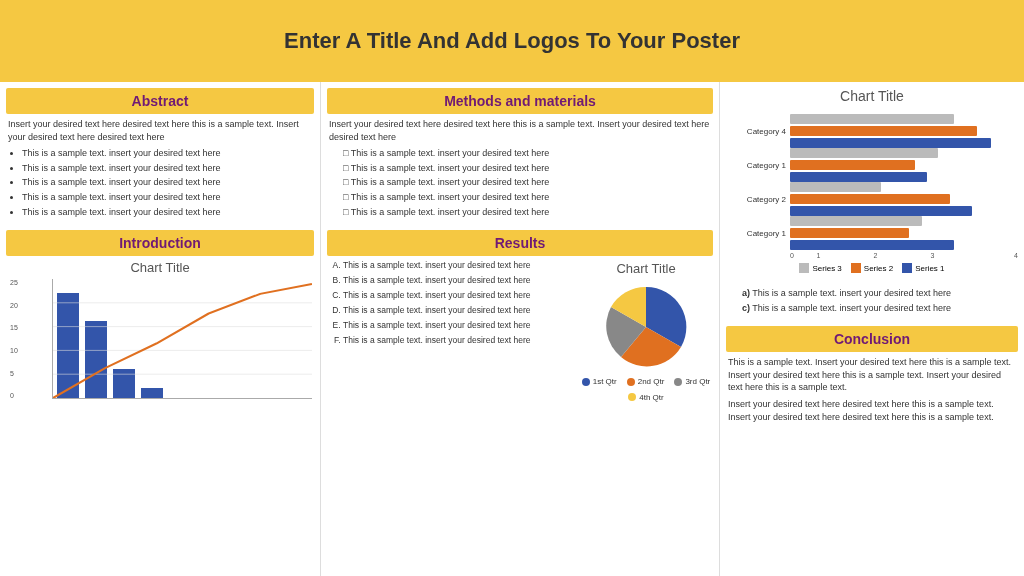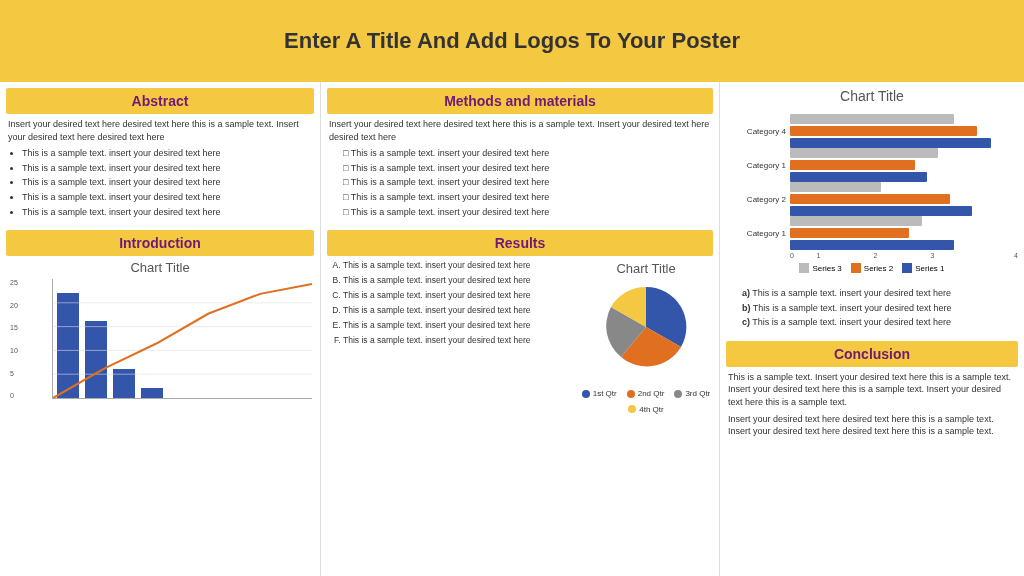--- a/index.html
+++ b/index.html
@@ -159,21 +159,21 @@
       display: flex;
       flex-direction: column;
       align-items: center;
     }
     .pie-legend {
       display: flex;
       flex-wrap: wrap;
       gap: 4px 10px;
       justify-content: center;
       font-size: 8px;
-      margin-top: 16px;
+      margin-top: 4px;
     }
     .pie-legend-item {
       display: flex;
       align-items: center;
       gap: 3px;
     }
     .pie-dot {
       width: 8px;
       height: 8px;
       border-radius: 50%;
@@ -404,21 +404,20 @@
               <span>Series 1</span>
             </div>
           </div>
         </div>
       </div>
 
       <div>
         <div class="section-body">
           <ul class="disc-list">
             <li><strong>a)</strong> <span>This is a sample text. insert your desired text here</span></li>
-            <li><strong>b)</strong> <span>This is a sample text. insert your desired text here</span></li>
             <li><strong>c)</strong> <span>This is a sample text. insert your desired text here</span></li>
           </ul>
         </div>
       </div>
 
       <div>
         <div class="section-header">Conclusion</div>
         <div class="section-body">
           <p style="margin-bottom:4px;">This is a sample text. Insert your desired text here this is a sample text. Insert your desired text here this is a sample text. Insert your desired text here this is a sample text.</p>
           <p>Insert your desired text here desired text here this is a sample text. Insert your desired text here desired text here this is a sample text.</p>

